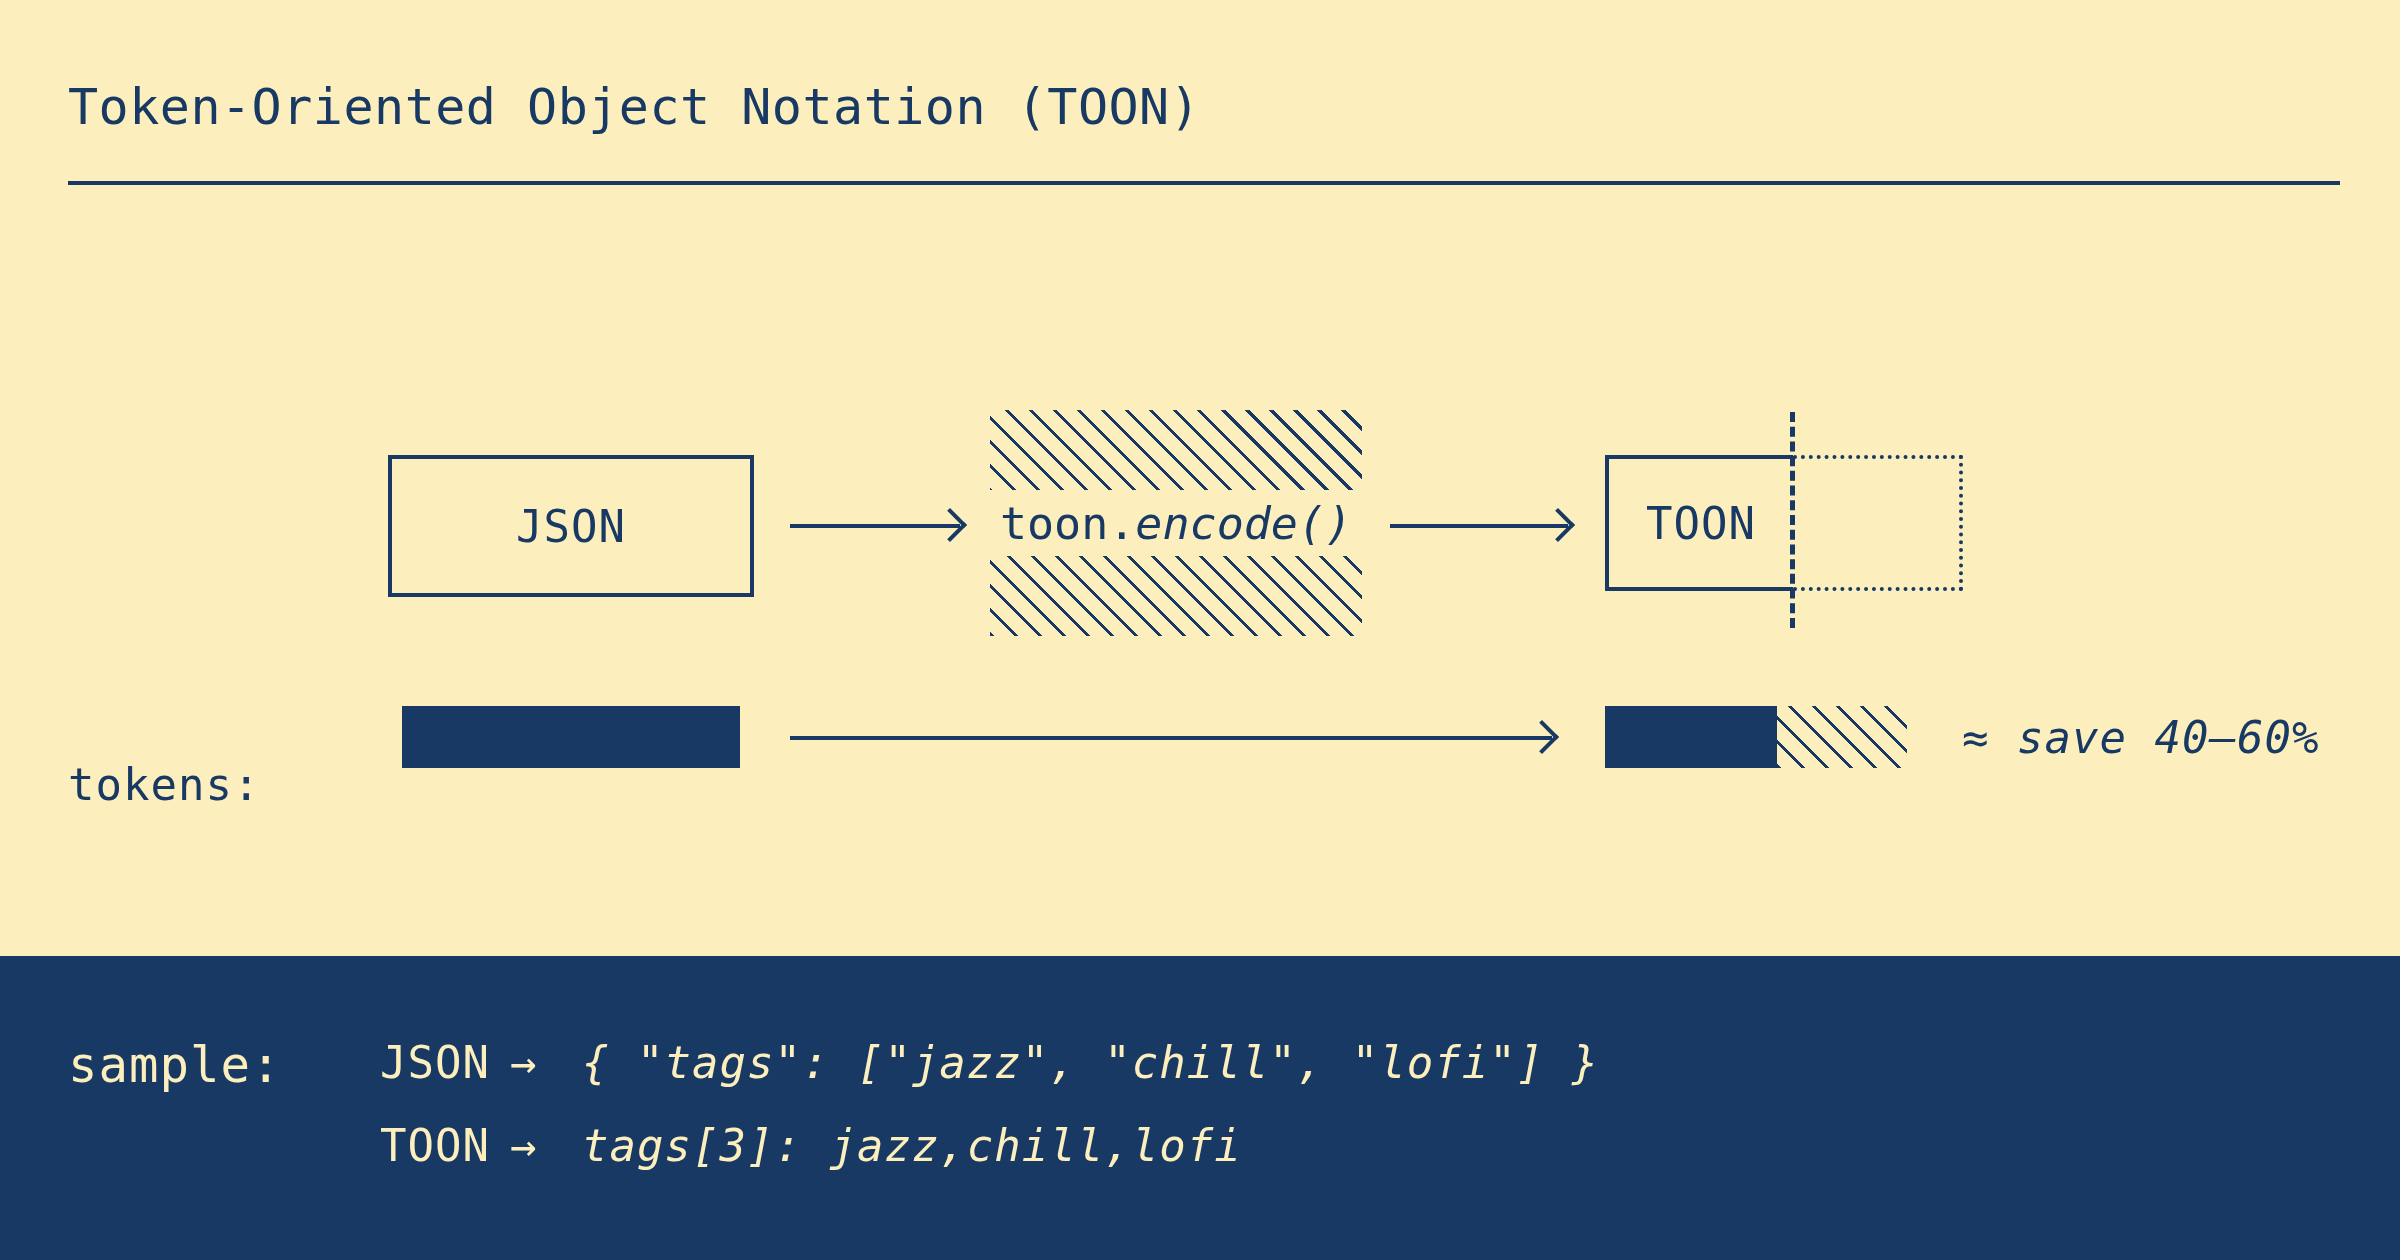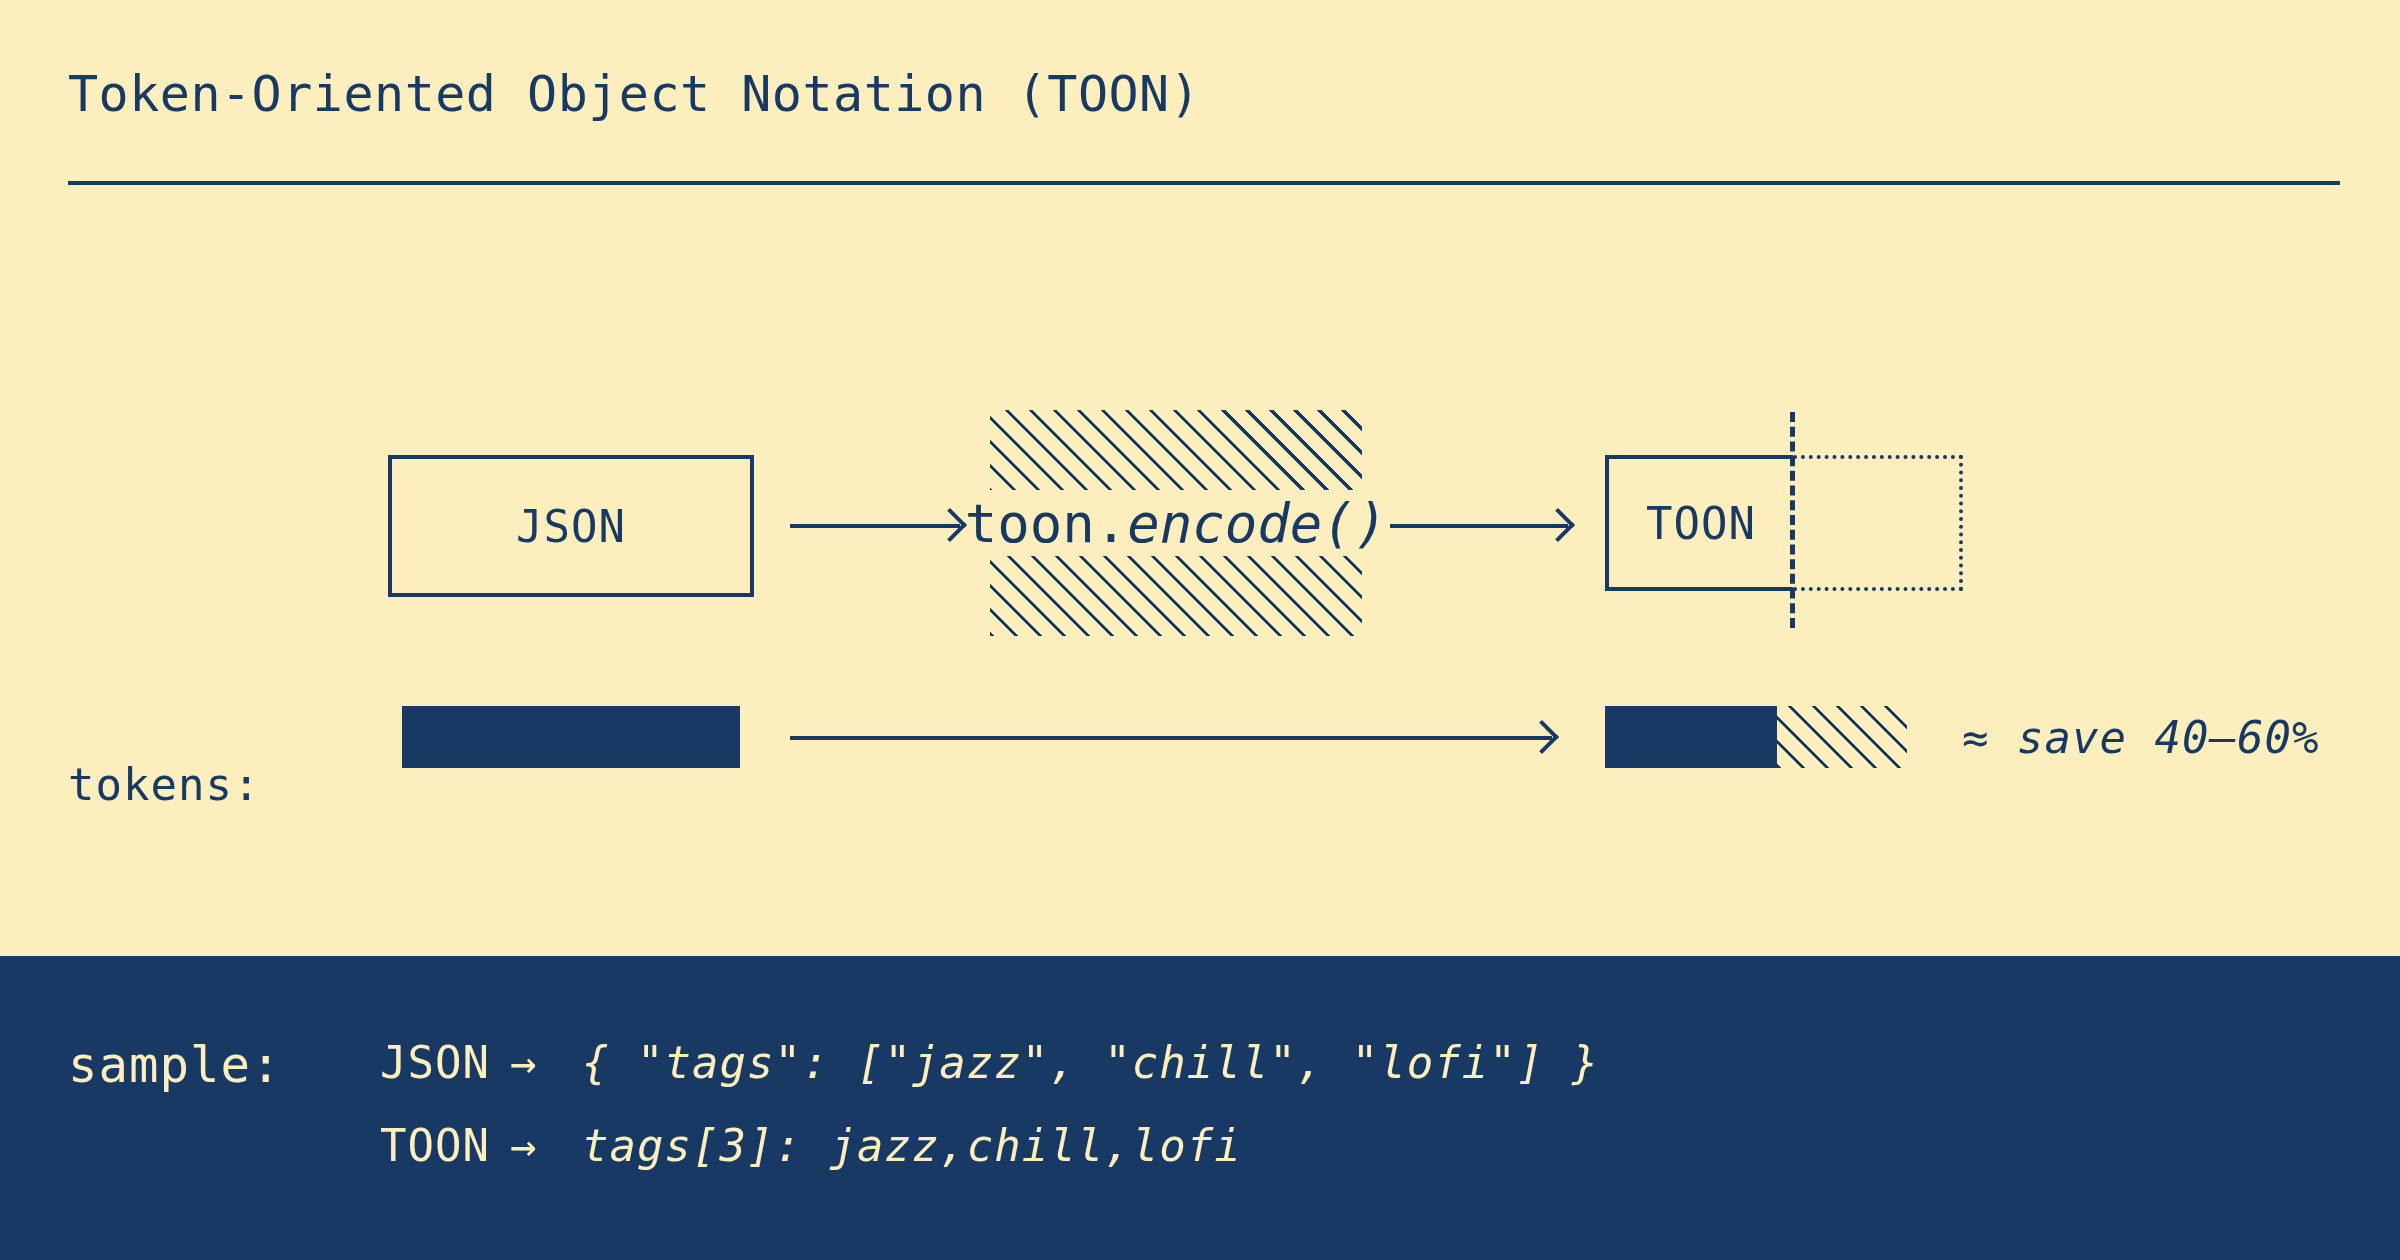--- a/index.html
+++ b/index.html
@@ -6,21 +6,21 @@
   body{
     width:2400px;height:1260px;
     background:#fcefbd;
     font-family:"DejaVu Sans Mono","Liberation Mono",monospace;
     overflow:hidden;position:relative;
   }
   .stage{position:absolute;inset:0;}
 
   
   #page-title{
-    position:absolute;left:68px;top:65px;
+    position:absolute;left:68px;top:78px;
     font-size:50px;letter-spacing:0.5px;
     color:#173963;white-space:nowrap;
     font-family:"DejaVu Sans Mono","Liberation Mono",monospace;
   }
   #title-rule{
     position:absolute;left:68px;top:181px;width:2272px;height:4px;
     background:#173963;
   }
 
   
@@ -42,21 +42,21 @@
       #173963 0px,#173963 3px,
       rgba(0,0,0,0) 3px,rgba(0,0,0,0) 17px);
   }
   #encode-label-band{
     position:absolute;left:970px;top:490px;width:412px;height:66px;
     background:#fcefbd;
     display:flex;align-items:center;justify-content:center;
     white-space:nowrap;
   }
   #encode-label{
-    color:#173963;font-size:54px;letter-spacing:0px;
+    color:#173963;font-size:45px;letter-spacing:0px;
   }
   #encode-label .em{font-style:italic;}
 
   
   #toon-group{position:absolute;left:1605px;top:412px;width:358px;height:216px;}
   #toon-solid{
     position:absolute;left:0px;top:43px;width:188px;height:136px;
     border:4px solid #173963;border-right:none;box-sizing:border-box;
     display:flex;align-items:center;justify-content:center;
     color:#173963;font-size:44px;letter-spacing:1px;

